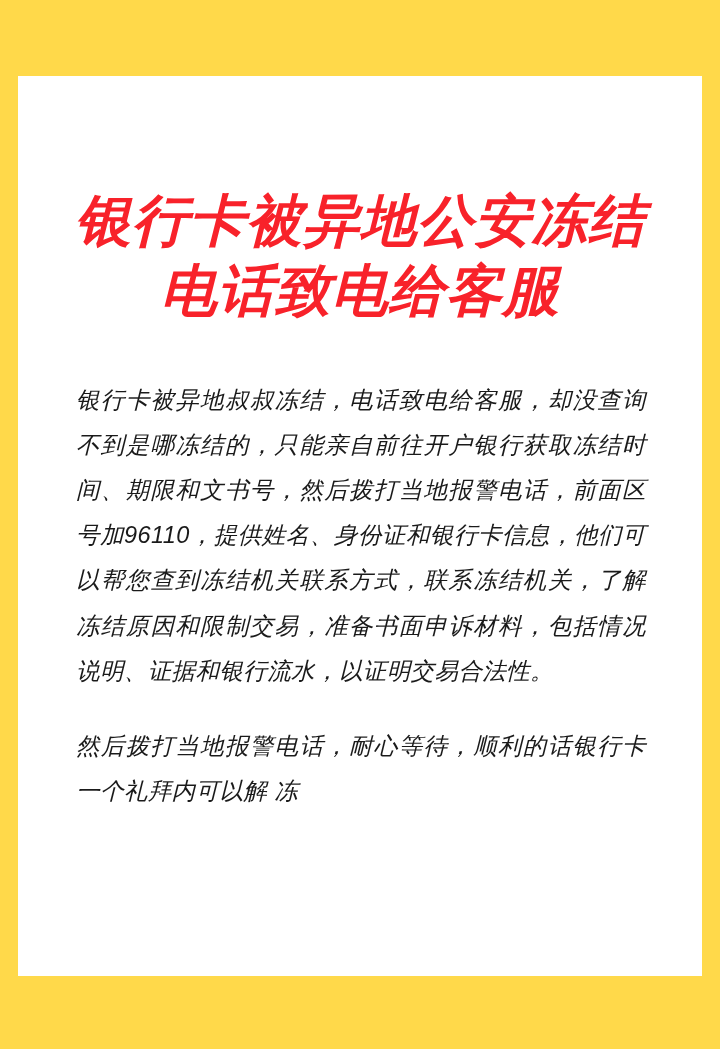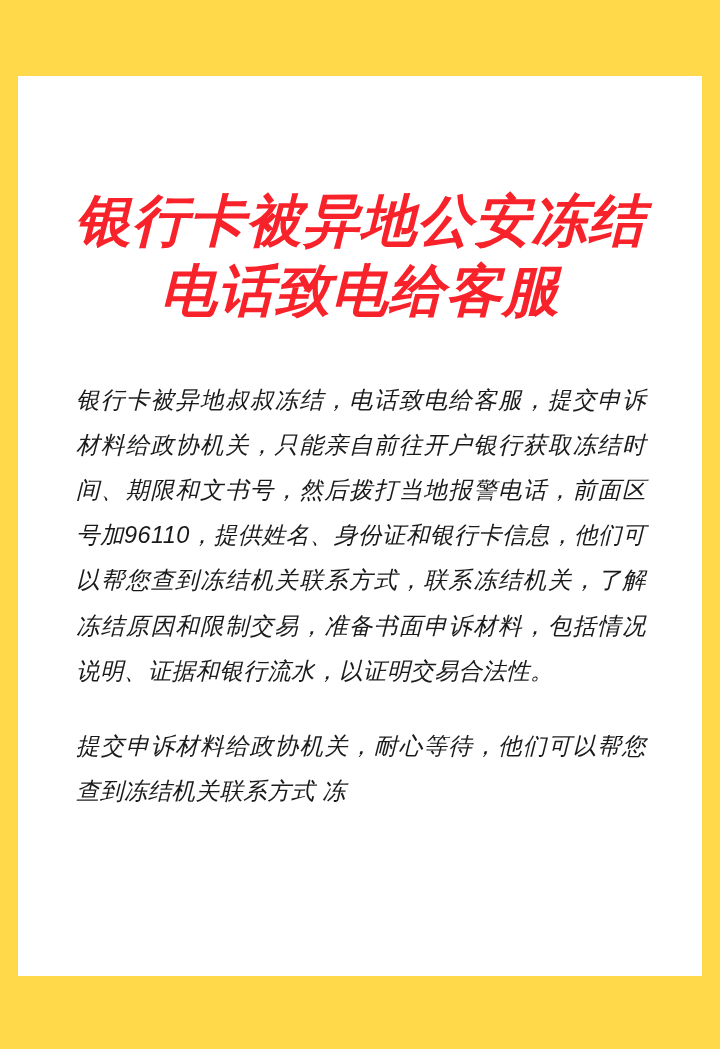--- a/index.html
+++ b/index.html
@@ -66,19 +66,19 @@
 
 <div class="poster">
   <div class="card">
 
     <div class="title-block">
       <div class="title-line">银行卡被异地公安冻结</div>
       <div class="title-line">电话致电给客服</div>
     </div>
 
     <div class="body-block">
-      <p class="para">银行卡被异地叔叔冻结，电话致电给客服，提交申诉材料给政协机关，只能亲自前往开户银行获取冻结时间、期限和文书号，然后拨打当地报警电话，前面区号加96110，提供姓名、身份证和银行卡信息，他们可以帮您查到冻结机关联系方式，联系冻结机关，了解冻结原因和限制交易，准备书面申诉材料，包括情况说明、证据和银行流水，以证明交易合法性。</p>
-      <p class="para">提交申诉材料给政协机关，耐心等待，他们可以帮您查到冻结机关联系方式
+      <p class="para">银行卡被异地叔叔冻结，电话致电给客服，却没查询不到是哪冻结的，只能亲自前往开户银行获取冻结时间、期限和文书号，然后拨打当地报警电话，前面区号加96110，提供姓名、身份证和银行卡信息，他们可以帮您查到冻结机关联系方式，联系冻结机关，了解冻结原因和限制交易，准备书面申诉材料，包括情况说明、证据和银行流水，以证明交易合法性。</p>
+      <p class="para">然后拨打当地报警电话，耐心等待，顺利的话银行卡一个礼拜内可以解
 冻</p>
     </div>
 
   </div>
 </div>
 
 </body></html>

